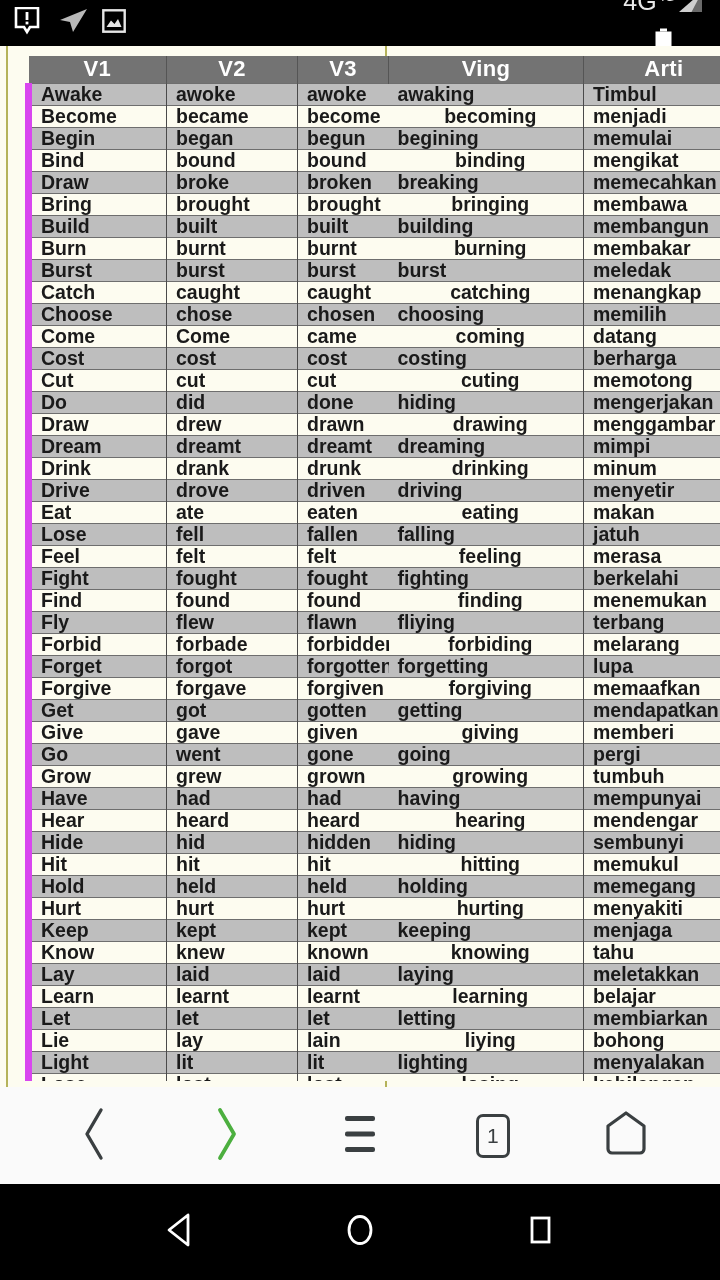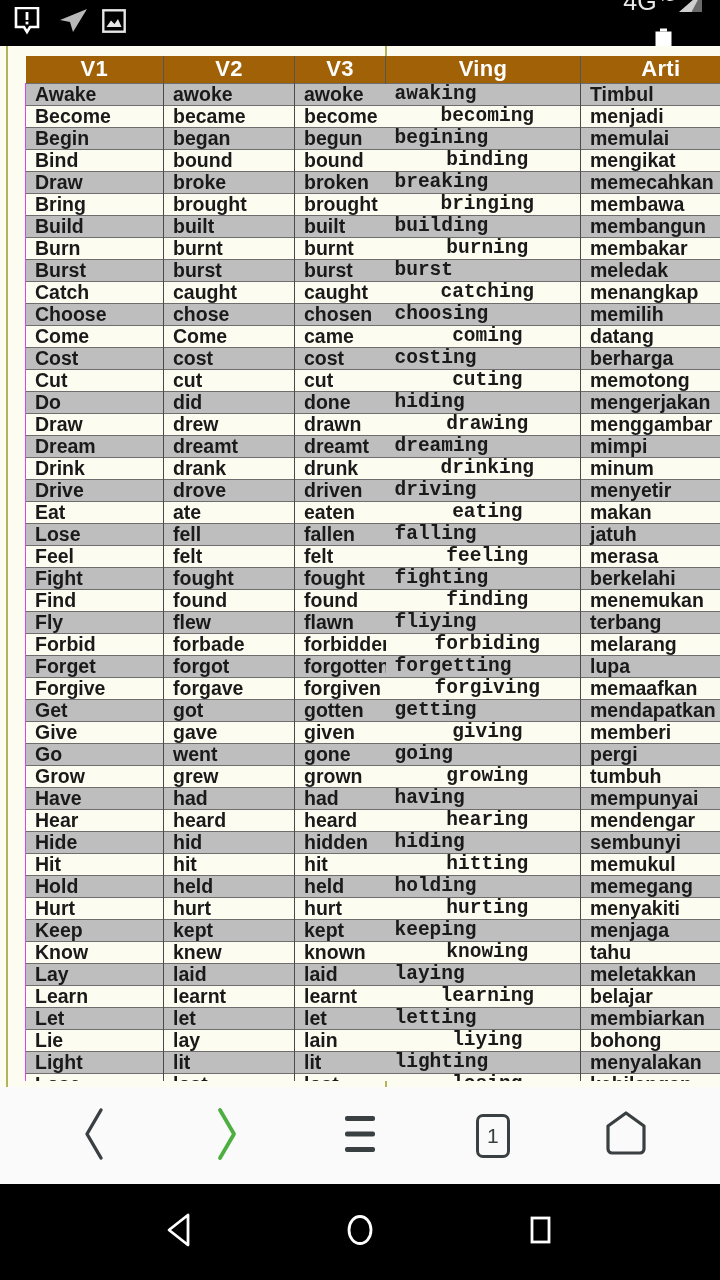--- a/index.html
+++ b/index.html
@@ -98,21 +98,21 @@
     z-index: 1;
   }
 
   table.verb-table col.c-v1   { width: 138px; }
   table.verb-table col.c-v2   { width: 131px; }
   table.verb-table col.c-v3   { width: 91px; }
   table.verb-table col.c-ving { width: 195px; }
   table.verb-table col.c-arti { width: 160px; }
 
   table.verb-table th {
-    background: #a16207;
+    background: #737373;
     color: #fff;
     font-size: 22px;
     font-weight: bold;
     text-align: center;
     height: 27px;
     padding: 0;
     border-right: 1px solid #555;
     letter-spacing: 0.3px;
   }
   table.verb-table th:last-child { border-right: none; }
@@ -128,24 +128,24 @@
     overflow: hidden;
     vertical-align: middle;
     line-height: 21px;
   }
 
   
   tr.row-grey td  { background: #bebebe; }
   tr.row-light td { background: #fdfcf0; }
 
   
-  td.cell-v1   { border-left: 1px solid #d946ef; padding-left: 11px; }
+  td.cell-v1   { border-left: 7px solid #d946ef; padding-left: 11px; }
   td.cell-v2   { border-left: 1px solid #4a4a4a; }
   td.cell-v3   { border-left: 1px solid #4a4a4a; }
-  td.cell-ving { border-left: none; padding-left: 42px; font-family: Liberation Mono, monospace; }
+  td.cell-ving { border-left: none; padding-left: 42px; }
   td.cell-arti { border-left: 1px solid #4a4a4a; padding-left: 9px; }
 
   
   tr.row-light td.cell-ving { background: #fdfcf0; text-align: center; }
 
   
   td.cell-v3 { padding-right: 0; }
 
   
   #browser-nav {

